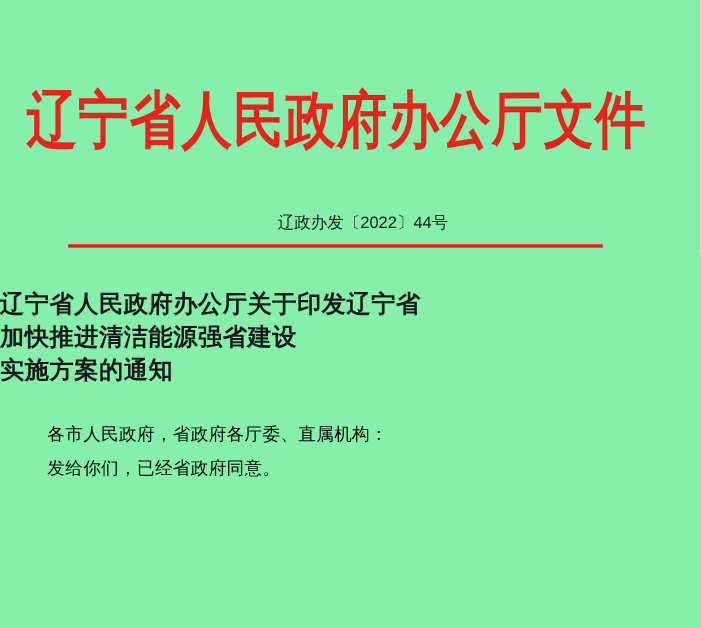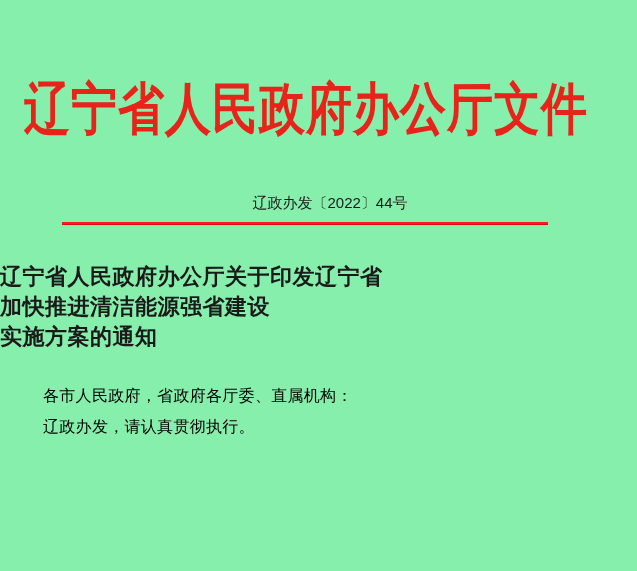--- a/index.html
+++ b/index.html
@@ -110,18 +110,18 @@
   <div class="redline"></div>
 
   <div class="doc-title">
     <div>辽宁省人民政府办公厅关于印发辽宁省</div>
     <div>加快推进清洁能源强省建设</div>
     <div>实施方案的通知</div>
   </div>
 
   <div class="body-text">
     <div class="bline">各市人民政府，省政府各厅委、直属机构：</div>
-    <div class="bline">辽政办发，请认真贯彻执行。</div>
+    <div class="bline">发给你们，已经省政府同意。</div>
   </div>
 
 
 
 </div>
 
 </body></html>

